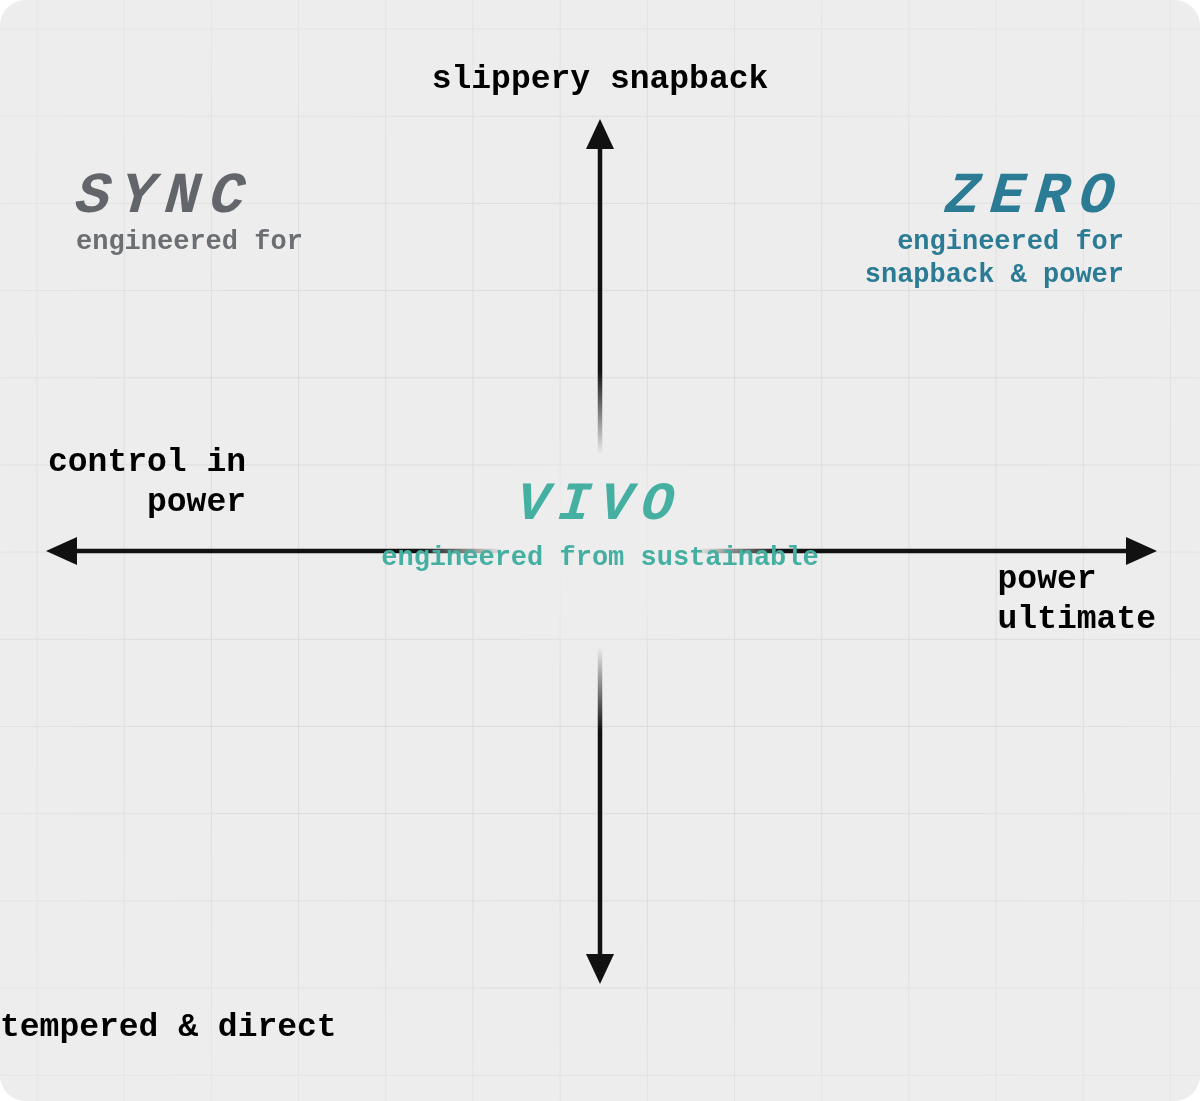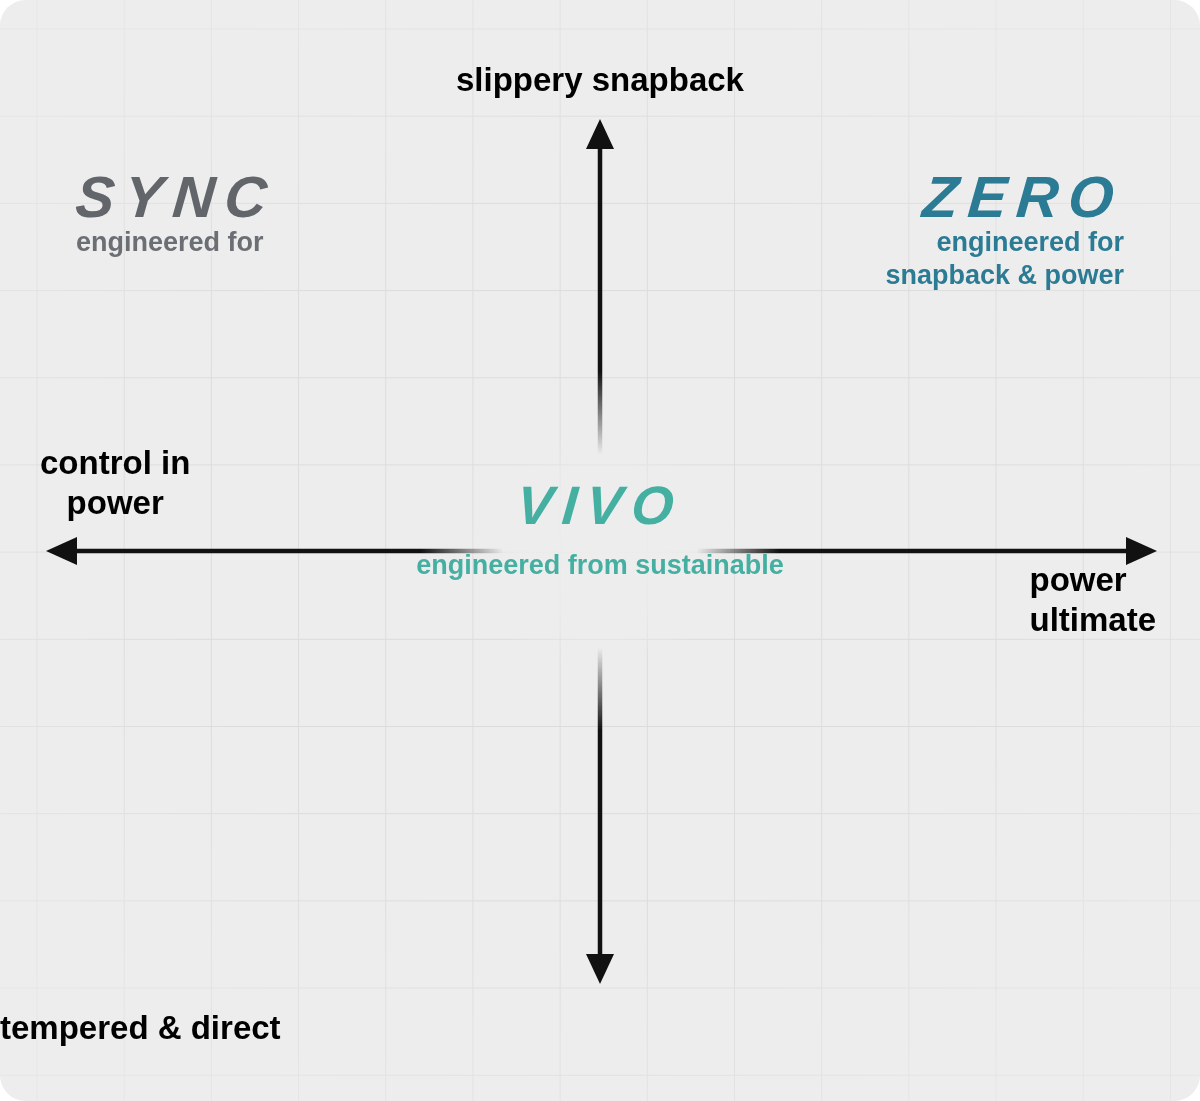--- a/index.html
+++ b/index.html
@@ -8,21 +8,21 @@
     background: #ffffff;
   }
 
   #canvas {
     position: relative;
     width: 1200px;
     height: 1101px;
     background: #ededed;
     border-radius: 26px;
     overflow: hidden;
-    font-family: Liberation Sans, sans-serif;
+    font-family: Liberation Mono, monospace;
     -webkit-font-smoothing: antialiased;
   }
 
   
   #grid {
     position: absolute;
     inset: 0;
     background-image:
       linear-gradient(to right, #dcdcdc 1.4px, transparent 1.4px),
       linear-gradient(to bottom, #dcdcdc 1.4px, transparent 1.4px);
@@ -87,34 +87,34 @@
 
   
   #vivo-block {
     left: 0;
     right: 0;
     top: 478px;
     text-align: center;
     color: #45b0a2;
   }
   #vivo-block .brand { font-size: 54px; }
-  #vivo-block .tagline { margin-top: 17px; }
+  #vivo-block .tagline { margin-top: 10px; }
 
   
   .axis-label {
     position: absolute;
     color: #000000;
     font-size: 33px;
     font-weight: 700;
     line-height: 1.2;
     white-space: nowrap;
   }
   #label-top    { left: 0; right: 0; top: 60px; text-align: center; }
   #label-bottom { left: 0; right: 0; top: 1008px; }
-  #label-left   { left: 40px; top: 443px; text-align: center; }
+  #label-left   { left: 48px; top: 443px; text-align: right; }
   #label-right  { right: 44px; top: 560px; text-align: left; }
 </style>
 </head>
 <body>
 
 <div id="canvas">
 
   <div id="grid"></div>
   <div id="grid-fade"></div>
 

